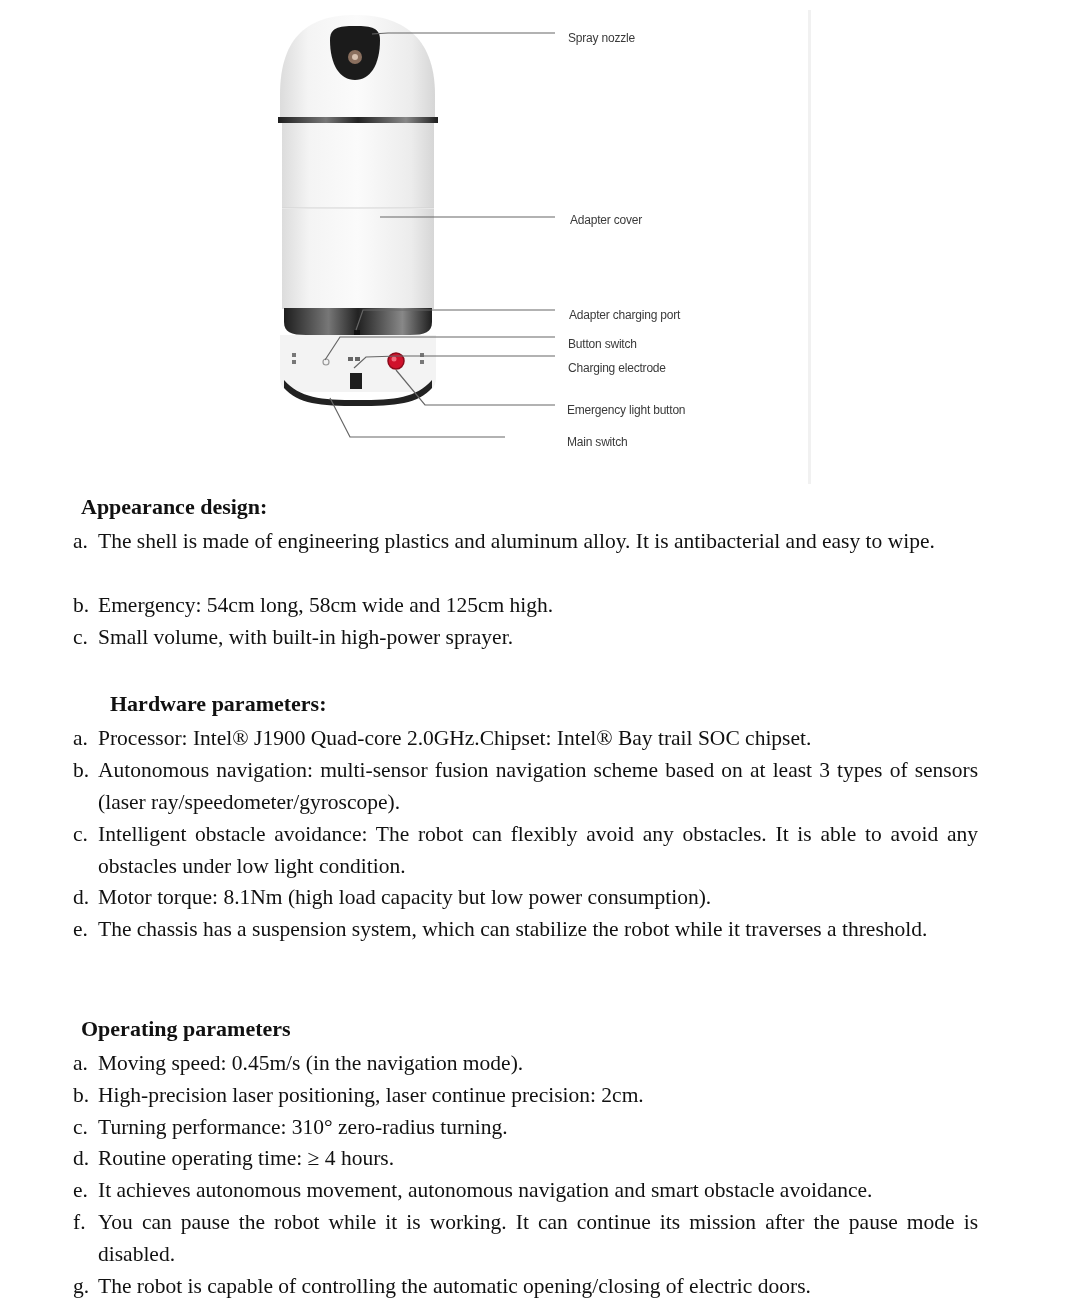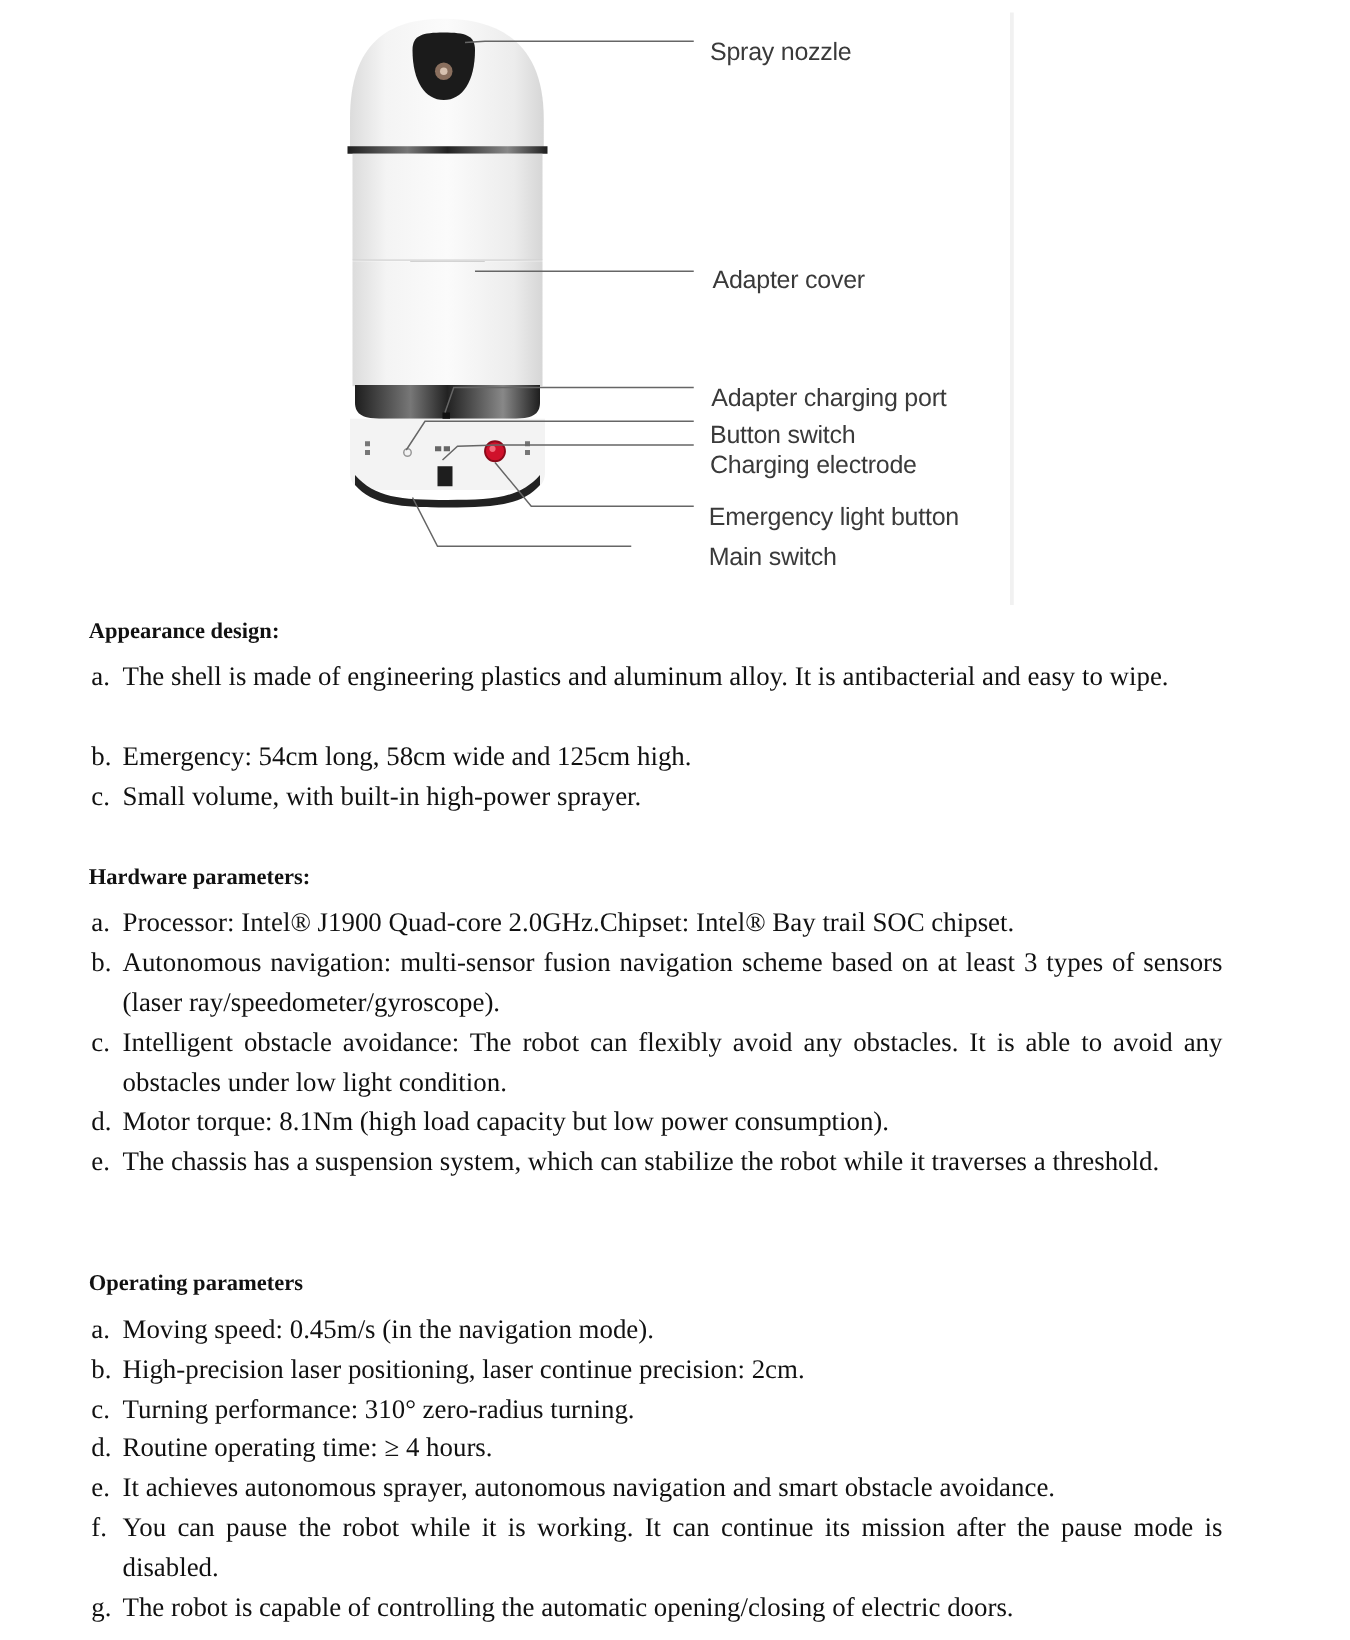--- a/index.html
+++ b/index.html
@@ -1,25 +1,25 @@
 <!DOCTYPE html>
 <html><head>
 <meta charset="utf-8">
 <style>
   html, body { margin: 0; padding: 0; background: #ffffff; }
   body { width: 1080px; height: 1312px; position: relative; overflow: hidden; font-family: "Liberation Serif", serif; color: #111; }
 
   
   .figure { position: absolute; left: 270px; top: 0; width: 545px; height: 485px; background: #ffffff; }
   .fig-edge { position: absolute; left: 808px; top: 10px; width: 3px; height: 474px; background: #f1f1f1; }
-  .callout-label { position: absolute; font-family: "Liberation Sans", sans-serif; font-size: 20px; color: #3a3a3a; white-space: nowrap; letter-spacing: -0.2px; }
+  .callout-label { position: absolute; font-family: "Liberation Sans", sans-serif; font-size: 12px; color: #3a3a3a; white-space: nowrap; letter-spacing: -0.2px; }
   svg.robot { position: absolute; left: 0; top: 0; }
 
   
-  .section-title { position: absolute; left: 71px; font-weight: bold; font-size: 18px; }
+  .section-title { position: absolute; left: 81px; font-weight: bold; font-size: 22px; }
   .item { position: absolute; left: 73px; width: 905px; font-size: 21.5px; line-height: 32px; }
   .item .marker { position: absolute; left: 0; top: 0; width: 40px; }
   .item .text { margin-left: 25px; display: block; }
   .justify { text-align: justify; text-align-last: left; }
 </style>
 </head>
 <body>
 
 <div class="figure">
   <svg class="robot" width="545" height="485" viewBox="0 0 545 485">
@@ -100,21 +100,21 @@
 </div>
 <div class="item" style="top:589px;">
   <span class="marker">b.</span>
   <span class="text">Emergency: 54cm long, 58cm wide and 125cm high.</span>
 </div>
 <div class="item" style="top:621px;">
   <span class="marker">c.</span>
   <span class="text">Small volume, with built-in high-power sprayer.</span>
 </div>
 
-<div class="section-title" style="top:691px;">Hardware parameters:</div>
+<div class="section-title" style="top:691px;margin-left:29px;">Hardware parameters:</div>
 <div class="item" style="top:722px;">
   <span class="marker">a.</span>
   <span class="text">Processor: Intel® J1900 Quad-core 2.0GHz.Chipset: Intel® Bay trail SOC chipset.</span>
 </div>
 <div class="item justify" style="top:754px;">
   <span class="marker">b.</span>
   <span class="text">Autonomous navigation: multi-sensor fusion navigation scheme based on at least 3 types of sensors (laser ray/speedometer/gyroscope).</span>
 </div>
 <div class="item justify" style="top:818px;">
   <span class="marker">c.</span>
@@ -141,21 +141,21 @@
 <div class="item" style="top:1111px;">
   <span class="marker">c.</span>
   <span class="text">Turning performance: 310° zero-radius turning.</span>
 </div>
 <div class="item" style="top:1142px;">
   <span class="marker">d.</span>
   <span class="text">Routine operating time: ≥ 4 hours.</span>
 </div>
 <div class="item" style="top:1174px;">
   <span class="marker">e.</span>
-  <span class="text">It achieves autonomous sprayer, autonomous navigation and smart obstacle avoidance.</span>
+  <span class="text">It achieves autonomous movement, autonomous navigation and smart obstacle avoidance.</span>
 </div>
 <div class="item justify" style="top:1206px;">
   <span class="marker">f.</span>
   <span class="text">You can pause the robot while it is working. It can continue its mission after the pause mode is disabled.</span>
 </div>
 <div class="item" style="top:1270px;">
   <span class="marker">g.</span>
   <span class="text">The robot is capable of controlling the automatic opening/closing of electric doors.</span>
 </div>
 

